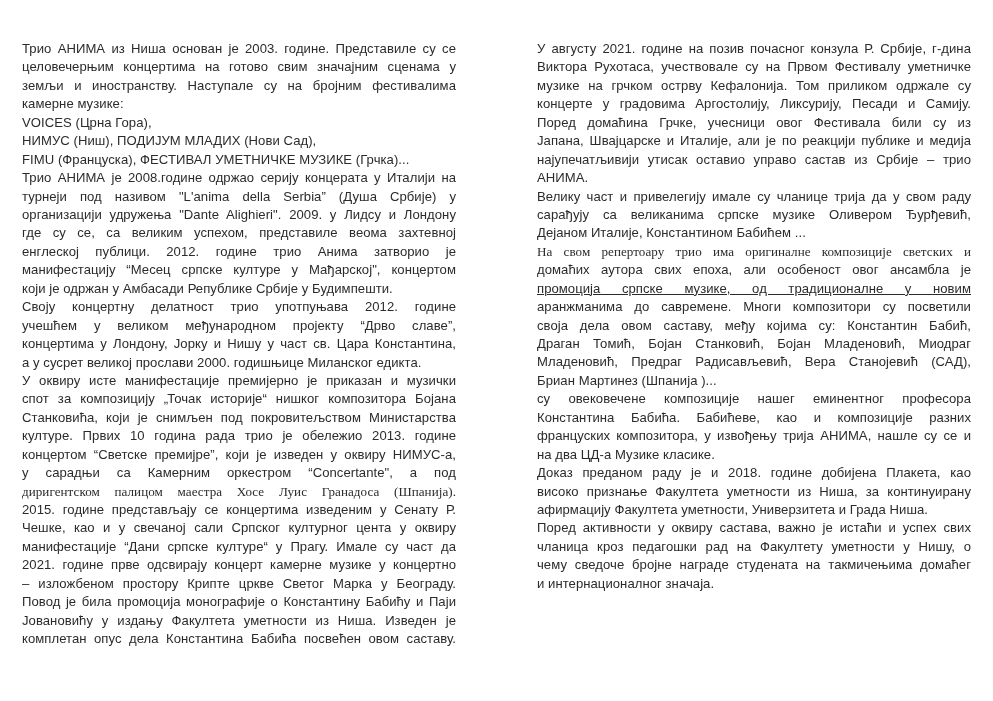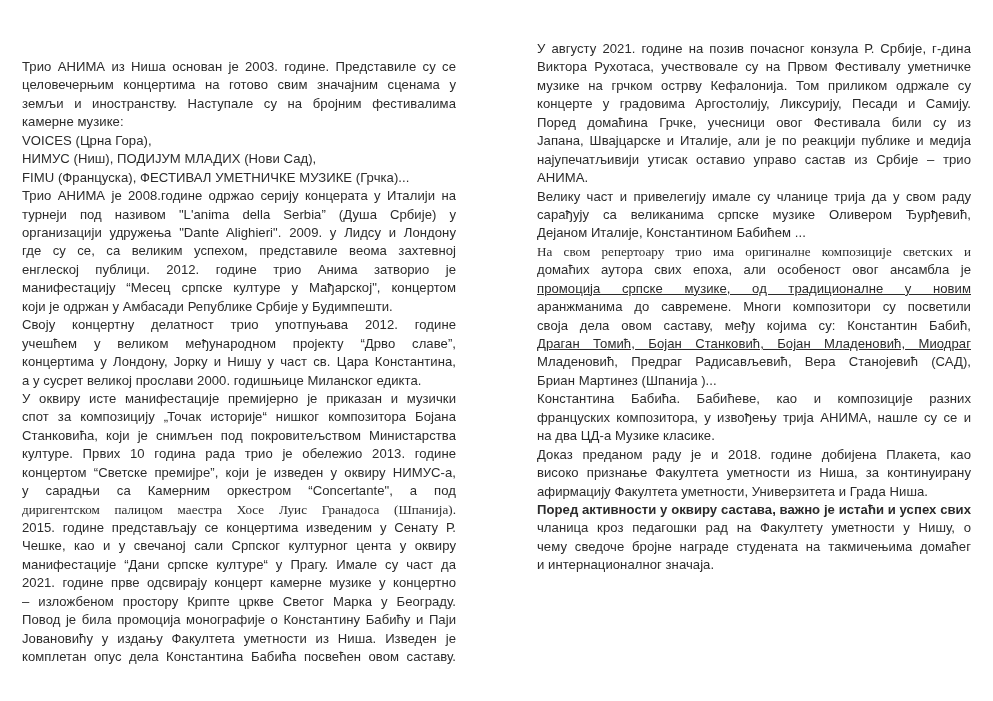--- a/index.html
+++ b/index.html
@@ -8,21 +8,21 @@
     font-family: "Liberation Sans", "DejaVu Sans", sans-serif;
     color: #2b2b2b;
   }
   .col {
     position: absolute;
     top: 40px;
     font-size: 13.1px;
     line-height: 18.45px;
     letter-spacing: 0.05px;
   }
-  #col-left { left: 22px; width: 434px; margin-top: 18px; }
+  #col-left { left: 22px; width: 434px; }
   #col-right { left: 537px; width: 434px; }
   .line { display: block; white-space: nowrap; }
   .jl { display: block; text-align: justify; text-align-last: justify; white-space: normal; }
 </style>
 </head>
 <body>
 
 <div class="col" id="col-left">
     <span class="jl" style="white-space: normal; display: block; height: 18.45px; overflow: hidden;">Трио АНИМА из Ниша основан је 2003. године. Представиле су се<span style="display: inline-block; width: 100%; height: 0px;"></span></span>
     <span class="jl" style="white-space: normal; display: block; height: 18.45px; overflow: hidden;">целовечерњим концертима на готово свим значајним сценама у<span style="display: inline-block; width: 100%; height: 0px;"></span></span>
@@ -68,26 +68,27 @@
     <span class="jl" style="white-space: normal; display: block; height: 18.45px; overflow: hidden;">најупечатљивији утисак оставио управо састав из Србије – трио<span style="display: inline-block; width: 100%; height: 0px;"></span></span>
     <span class="line">АНИМА.</span>
     <span class="jl" style="white-space: normal; display: block; height: 18.45px; overflow: hidden;">Велику част и привелегију имале су чланице трија да у свом раду<span style="display: inline-block; width: 100%; height: 0px;"></span></span>
     <span class="jl" style="white-space: normal; display: block; height: 18.45px; overflow: hidden;">сарађују са великанима српске музике Оливером Ђурђевић,<span style="display: inline-block; width: 100%; height: 0px;"></span></span>
     <span class="line">Дејаном Италије, Константином Бабићем ...</span>
     <span class="jl" style="white-space: normal; display: block; height: 18.45px; overflow: hidden; font-family: Liberation Serif, serif;">На свом репертоару трио има оригиналне композиције светских и<span style="display: inline-block; width: 100%; height: 0px;"></span></span>
     <span class="jl" style="white-space: normal; display: block; height: 18.45px; overflow: hidden;">домаћих аутора свих епоха, али особеност овог ансамбла је<span style="display: inline-block; width: 100%; height: 0px;"></span></span>
     <span class="jl" style="white-space: normal; display: block; height: 18.45px; overflow: hidden; text-decoration: underline;">промоција српске музике, од традиционалне у новим<span style="display: inline-block; width: 100%; height: 0px;"></span></span>
     <span class="jl" style="white-space: normal; display: block; height: 18.45px; overflow: hidden;">аранжманима до савремене. Многи композитори су посветили<span style="display: inline-block; width: 100%; height: 0px;"></span></span>
     <span class="jl" style="white-space: normal; display: block; height: 18.45px; overflow: hidden;">своја дела овом саставу, међу којима су: Константин Бабић,<span style="display: inline-block; width: 100%; height: 0px;"></span></span>
-    <span class="jl" style="white-space: normal; display: block; height: 18.45px; overflow: hidden; text-decoration: underline;">Драган Томић, Бојан Станковић, Бојан Младеновић, Миодраг<span style="display: inline-block; width: 100%; height: 0px;"></span></span>
+    <span class="jl" style="white-space: normal; display: block; height: 18.45px; overflow: hidden;">Драган Томић, Бојан Станковић, Бојан Младеновић, Миодраг<span style="display: inline-block; width: 100%; height: 0px;"></span></span>
     <span class="jl" style="white-space: normal; display: block; height: 18.45px; overflow: hidden;">Младеновић, Предраг Радисављевић, Вера Станојевић (САД),<span style="display: inline-block; width: 100%; height: 0px;"></span></span>
     <span class="line">Бриан Мартинез (Шпанија )...</span>
+    <span class="jl" style="white-space: normal; display: block; height: 18.45px; overflow: hidden;">су овековечене композиције нашег еминентног професора<span style="display: inline-block; width: 100%; height: 0px;"></span></span>
     <span class="jl" style="white-space: normal; display: block; height: 18.45px; overflow: hidden;">Константина Бабића. Бабићеве, као и композиције разних<span style="display: inline-block; width: 100%; height: 0px;"></span></span>
     <span class="jl" style="white-space: normal; display: block; height: 18.45px; overflow: hidden;">француских композитора, у извођењу трија АНИМА, нашле су се и<span style="display: inline-block; width: 100%; height: 0px;"></span></span>
     <span class="line">на два ЦД-а Музике класике.</span>
     <span class="jl" style="white-space: normal; display: block; height: 18.45px; overflow: hidden;">Доказ преданом раду је и 2018. године добијена Плакета, као<span style="display: inline-block; width: 100%; height: 0px;"></span></span>
     <span class="jl" style="white-space: normal; display: block; height: 18.45px; overflow: hidden;">високо признање Факултета уметности из Ниша, за континуирану<span style="display: inline-block; width: 100%; height: 0px;"></span></span>
     <span class="line">афирмацију Факултета уметности, Универзитета и Града Ниша.</span>
-    <span class="jl" style="white-space: normal; display: block; height: 18.45px; overflow: hidden; font-weight: bold;">Поред активности у оквиру састава, важно је истаћи и успех свих<span style="display: inline-block; width: 100%; height: 0px;"></span></span>
+    <span class="jl" style="white-space: normal; display: block; height: 18.45px; overflow: hidden;">Поред активности у оквиру састава, важно је истаћи и успех свих<span style="display: inline-block; width: 100%; height: 0px;"></span></span>
     <span class="jl" style="white-space: normal; display: block; height: 18.45px; overflow: hidden;">чланица кроз педагошки рад на Факултету уметности у Нишу, о<span style="display: inline-block; width: 100%; height: 0px;"></span></span>
     <span class="jl" style="white-space: normal; display: block; height: 18.45px; overflow: hidden;">чему сведоче бројне награде студената на такмичењима домаћег<span style="display: inline-block; width: 100%; height: 0px;"></span></span>
     <span class="line">и интернационалног значаја.</span>
   </div>
 
 </body></html>

